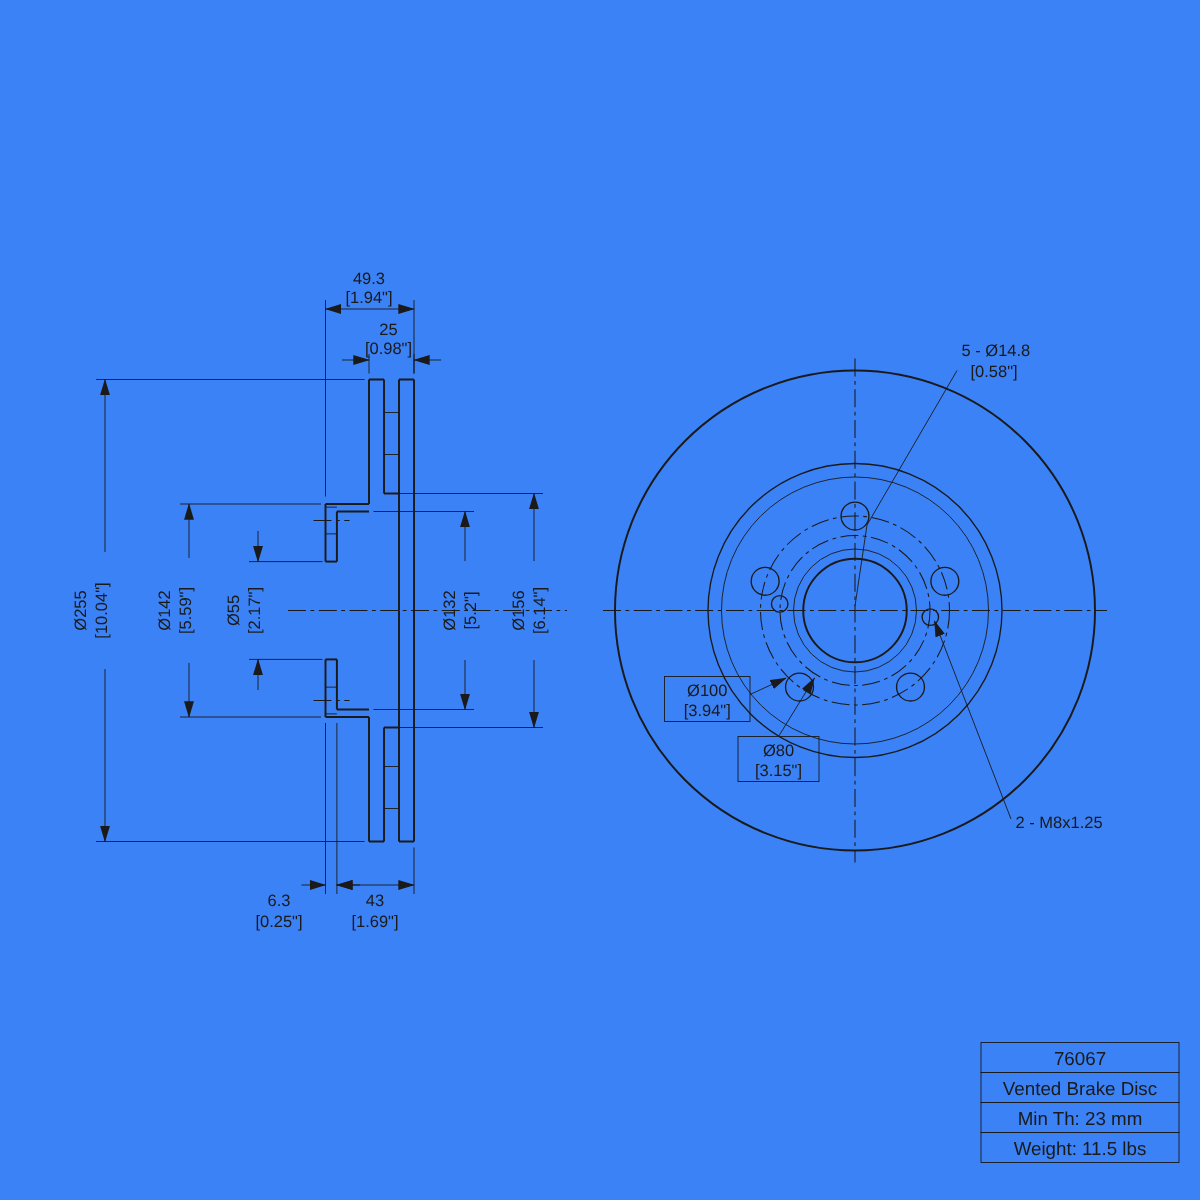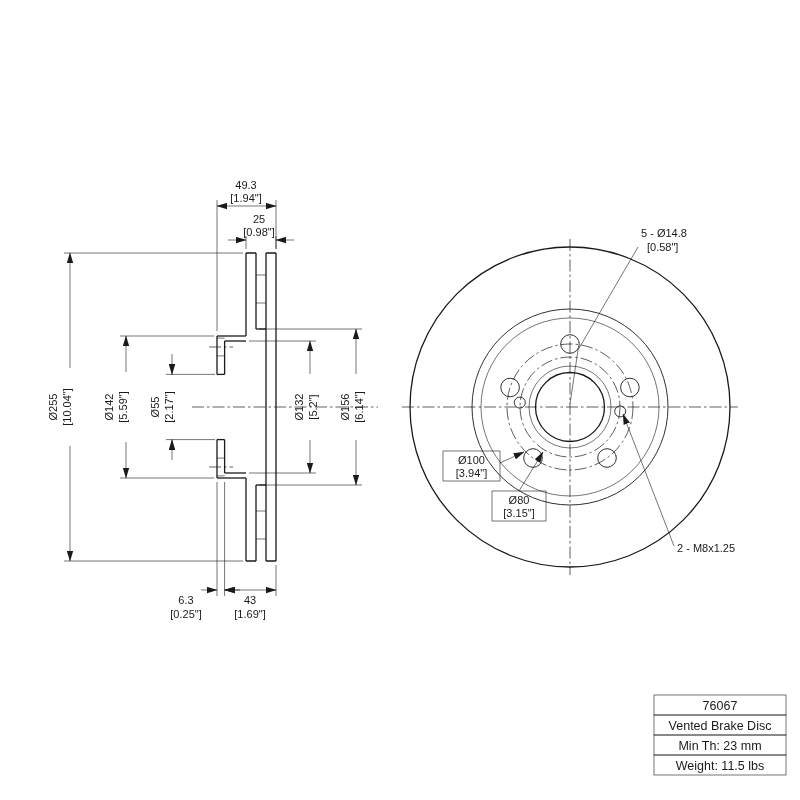--- a/index.html
+++ b/index.html
@@ -1,16 +1,16 @@
 <!DOCTYPE html>
 <html><head>
 <meta charset="utf-8">
 <style>
   html,body{margin:0;padding:0;background:#e8e8e8;}
-  .page{width:800px;height:800px;background:#ffffff;position:relative;margin:0 auto;overflow:hidden;}
+  .page{width:800px;height:800px;background:#3b82f6;position:relative;margin:0 auto;overflow:hidden;}
   svg{display:block;}
   .ol{stroke:#1a1a1a;stroke-width:1.3;fill:none;stroke-linecap:butt;}
   .md{stroke:#1a1a1a;stroke-width:0.9;fill:none;}
   .tn{stroke:#1a1a1a;stroke-width:0.6;fill:none;}
   .cl{stroke:#1a1a1a;stroke-width:0.7;fill:none;stroke-dasharray:12 3 2.5 3;}
   .t{font-family:"Liberation Sans",sans-serif;font-size:11px;fill:#1a1a1a;}
   .tb{font-family:"Liberation Sans",sans-serif;font-size:12.5px;fill:#1a1a1a;}
 </style>
 </head>
 <body>

